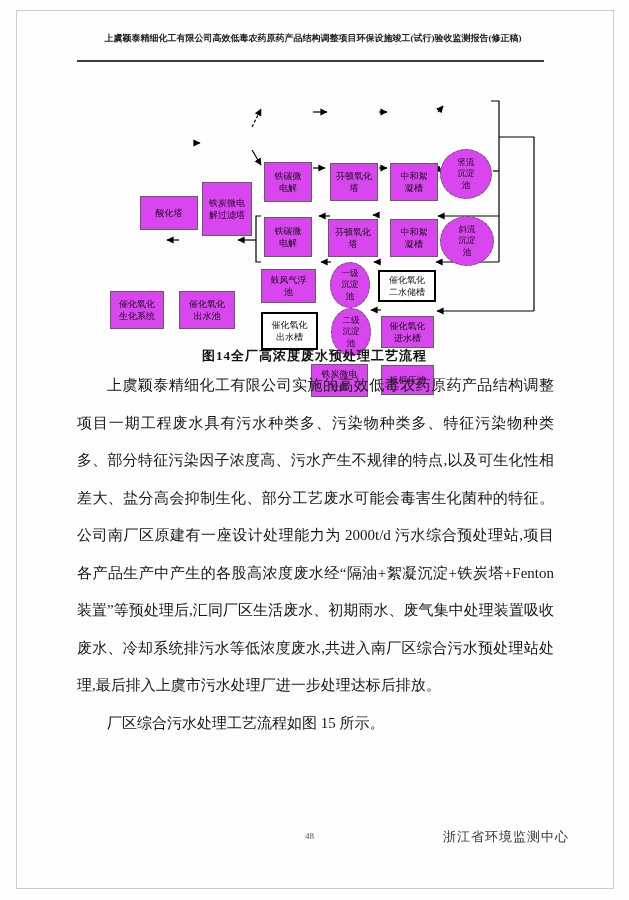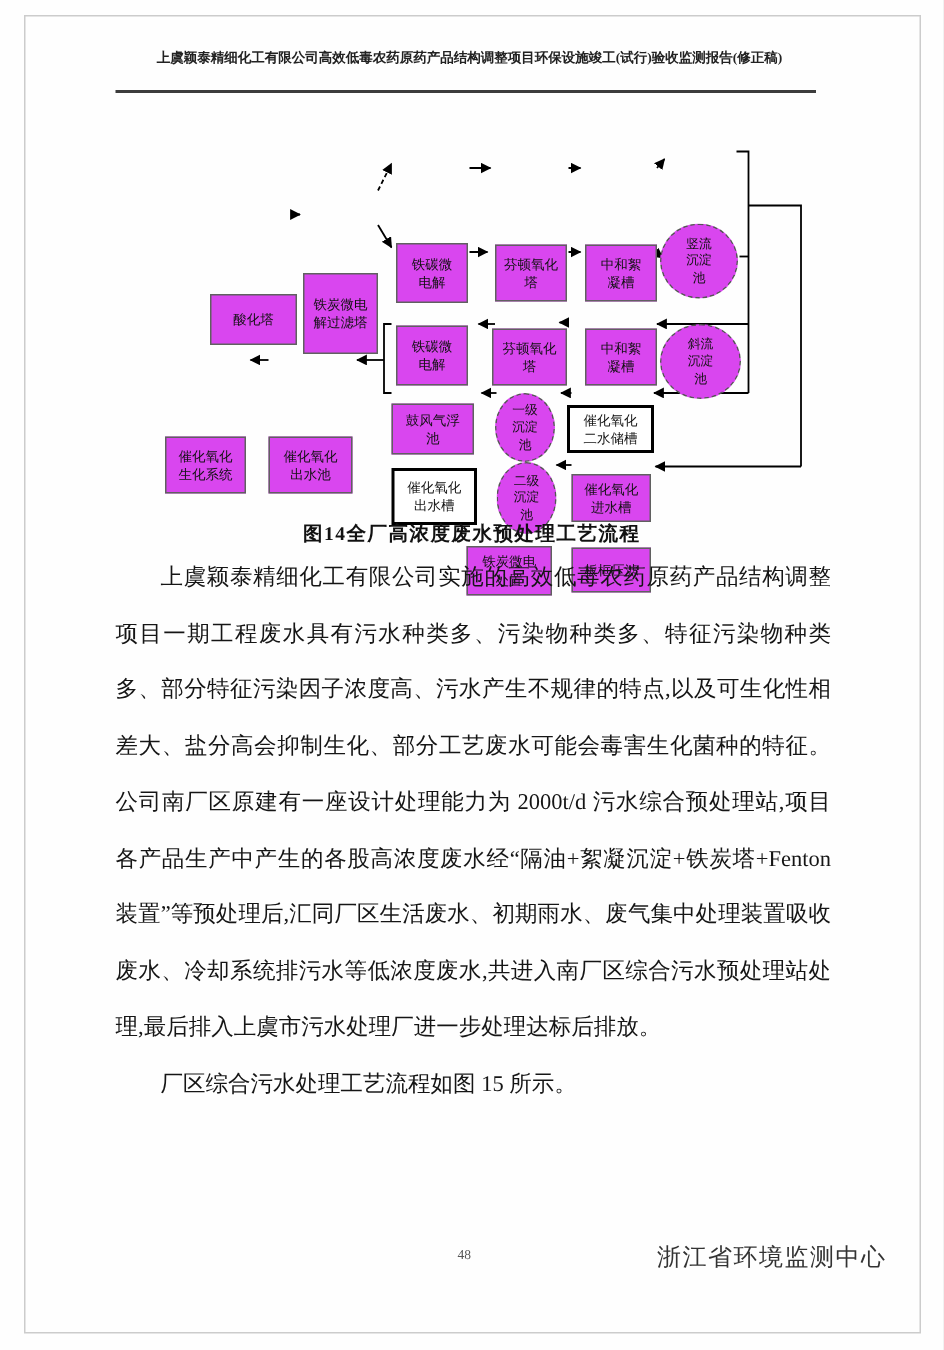--- a/index.html
+++ b/index.html
@@ -40,21 +40,21 @@
   .caption .cap-label { }
   .body-text {
     position:absolute; left:77px; top:367px; width:477px;
     font-size:15px; line-height:37.5px; text-align:justify; color:#151515;
   }
   .body-text p { margin:0; text-indent:2em; }
   .footer-pageno {
     position:absolute; left:305px; top:831px; font-size:9px; color:#555;text-align:center;
   }
   .footer-org {
-    position:absolute; right:38px; top:828px; font-size:16px; color:#333;
+    position:absolute; right:60px; top:828px; font-size:13px; color:#333;
     letter-spacing:1px;
     text-align:center;
   }
 </style>
 </head>
 <body>
 
 <div class="sheet">
   <div class="page-frame"></div>
 

